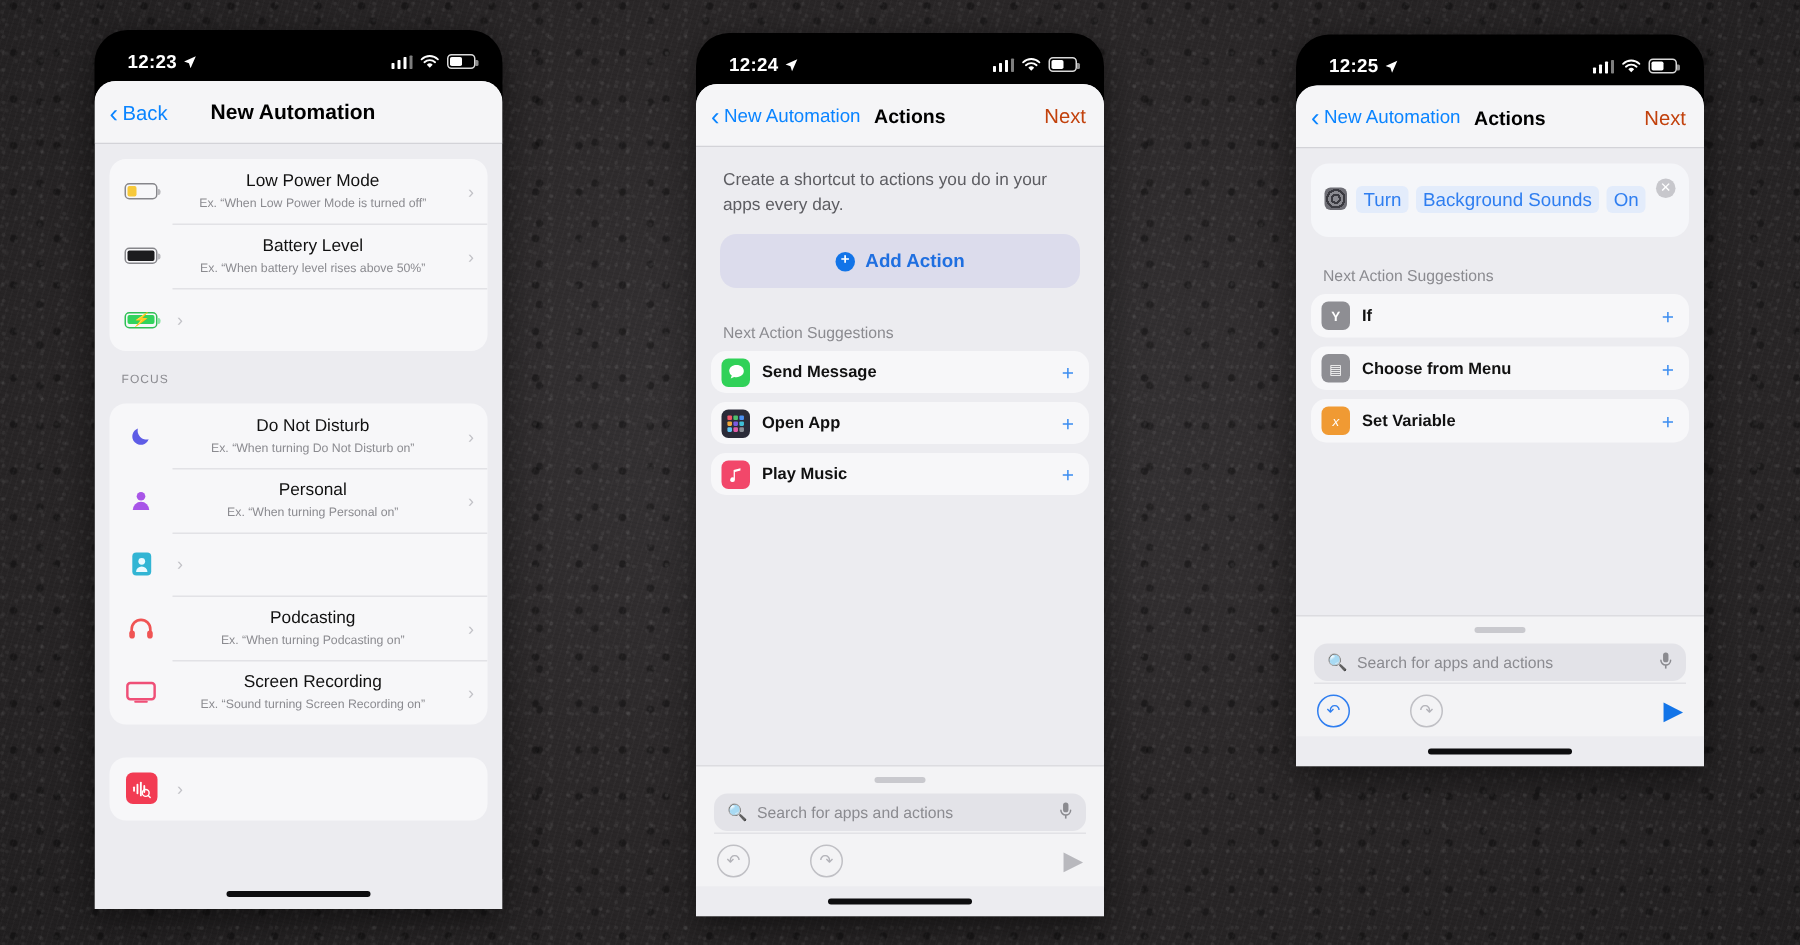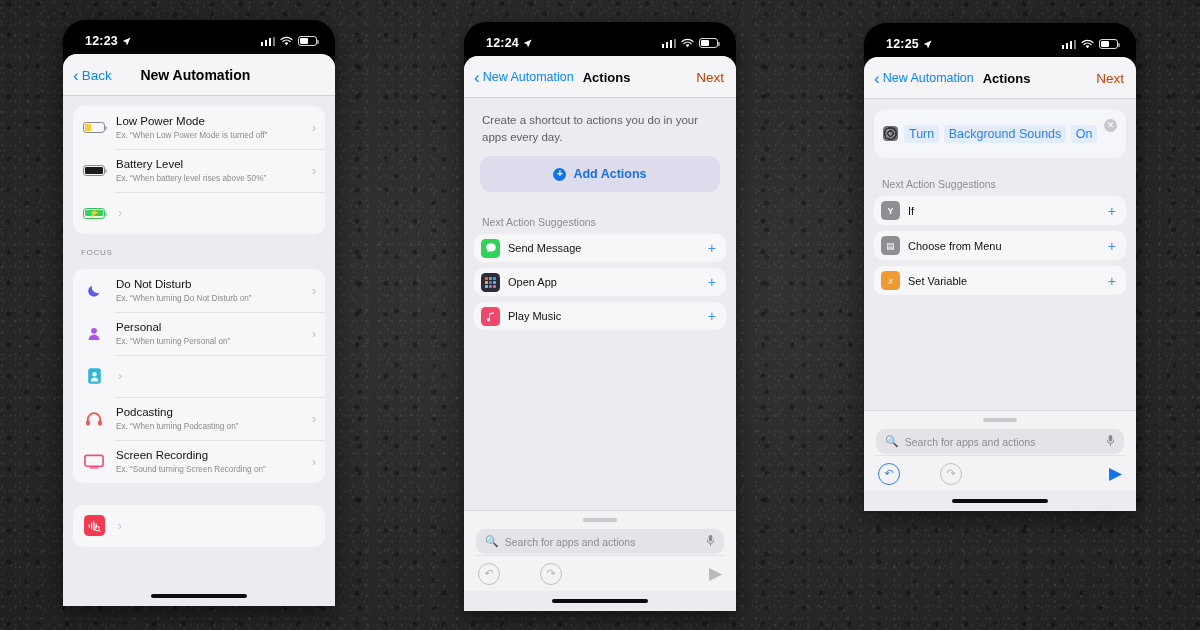--- a/index.html
+++ b/index.html
@@ -105,20 +105,21 @@
     border-radius: 11px;
     margin-top: 10px;
     overflow: hidden;
   }
   .row {
     display: flex; align-items: center;
     padding: 8px 9px 8px 8px;
     gap: 9px;
     position: relative;
     min-height: 42px;
+    text-align: center;
   }
   .row + .row::before {
     content:""; position:absolute; left:42px; right:0; top:0; height:.5px; background:#e2e2e6;
   }
   .row-ico { width: 26px; min-width:26px; display:flex; align-items:center; justify-content:center; }
   .row-txt { flex:1; min-width:0; }
   .row-title { font-size: 11.5px; color:#111; line-height: 1.3; }
   .row-sub { font-size: 8.2px; color:#8b8b90; line-height: 1.35; margin-top:1px; }
   .row-chev { color:#c2c2c7; font-size: 12px; padding-left:2px; }
 
@@ -151,21 +152,21 @@
     color:#1f6fe0; font-size:12.5px; font-weight:bold;
   }
   .plus-circ { width:13px; height:13px; border-radius:50%; background:#1274e8; color:#fff; font-size:10px; display:flex; align-items:center; justify-content:center; line-height:1; }
 
   .sug-hdr { font-size:10.5px; color:#8b8b90; padding: 24px 8px 6px 8px; }
   .sug-row {
     background:#f7f7f9; border-radius:10px;
     height: 28px; margin-bottom: 6px;
     display:flex; align-items:center; gap:8px; padding: 0 10px 0 7px;
   }
-  .sug-label { flex:1; font-size:11px; font-weight:normal; color:#111; }
+  .sug-label { flex:1; font-size:11px; font-weight:bold; color:#111; }
   .sug-plus { color:#3d8ef0; font-size:14px; font-weight:300; line-height:1; }
 
   
   .action-card {
     background:#f5f6f9; border-radius:12px;
     margin-top:10px; padding:9px 10px 10px 9px;
     position:relative;
     line-height: 1.9;
   }
   .ac-ico { width:15px; height:15px; border-radius:4px; display:inline-block; vertical-align:-3px; margin-right:6px;
@@ -415,21 +416,21 @@
       </div>
       <span class="nav-title">Actions</span>
       <span class="nav-right">Next</span>
     </div>
 
     <div class="content">
       <div class="intro">Create a shortcut to actions you do in your apps every day.</div>
 
       <div class="add-action">
         <span class="plus-circ">+</span>
-        <span>Add Actions</span>
+        <span>Add Action</span>
       </div>
 
       <div class="sug-hdr">Next Action Suggestions</div>
 
       <div>
         <div class="sug-row">
           <span class="appico" style="background:#30d158">
             <svg width="12" height="12" viewBox="0 0 14 14">
                 <path d="M7 1.6c3.3 0 5.7 2 5.7 4.7S10.3 11 7 11a7 7 0 0 1-1.8-.2l-2.7 1.3.8-2.3A4.5 4.5 0 0 1 1.3 6.3C1.3 3.6 3.7 1.6 7 1.6z" fill="#fff"></path>
               </svg>

